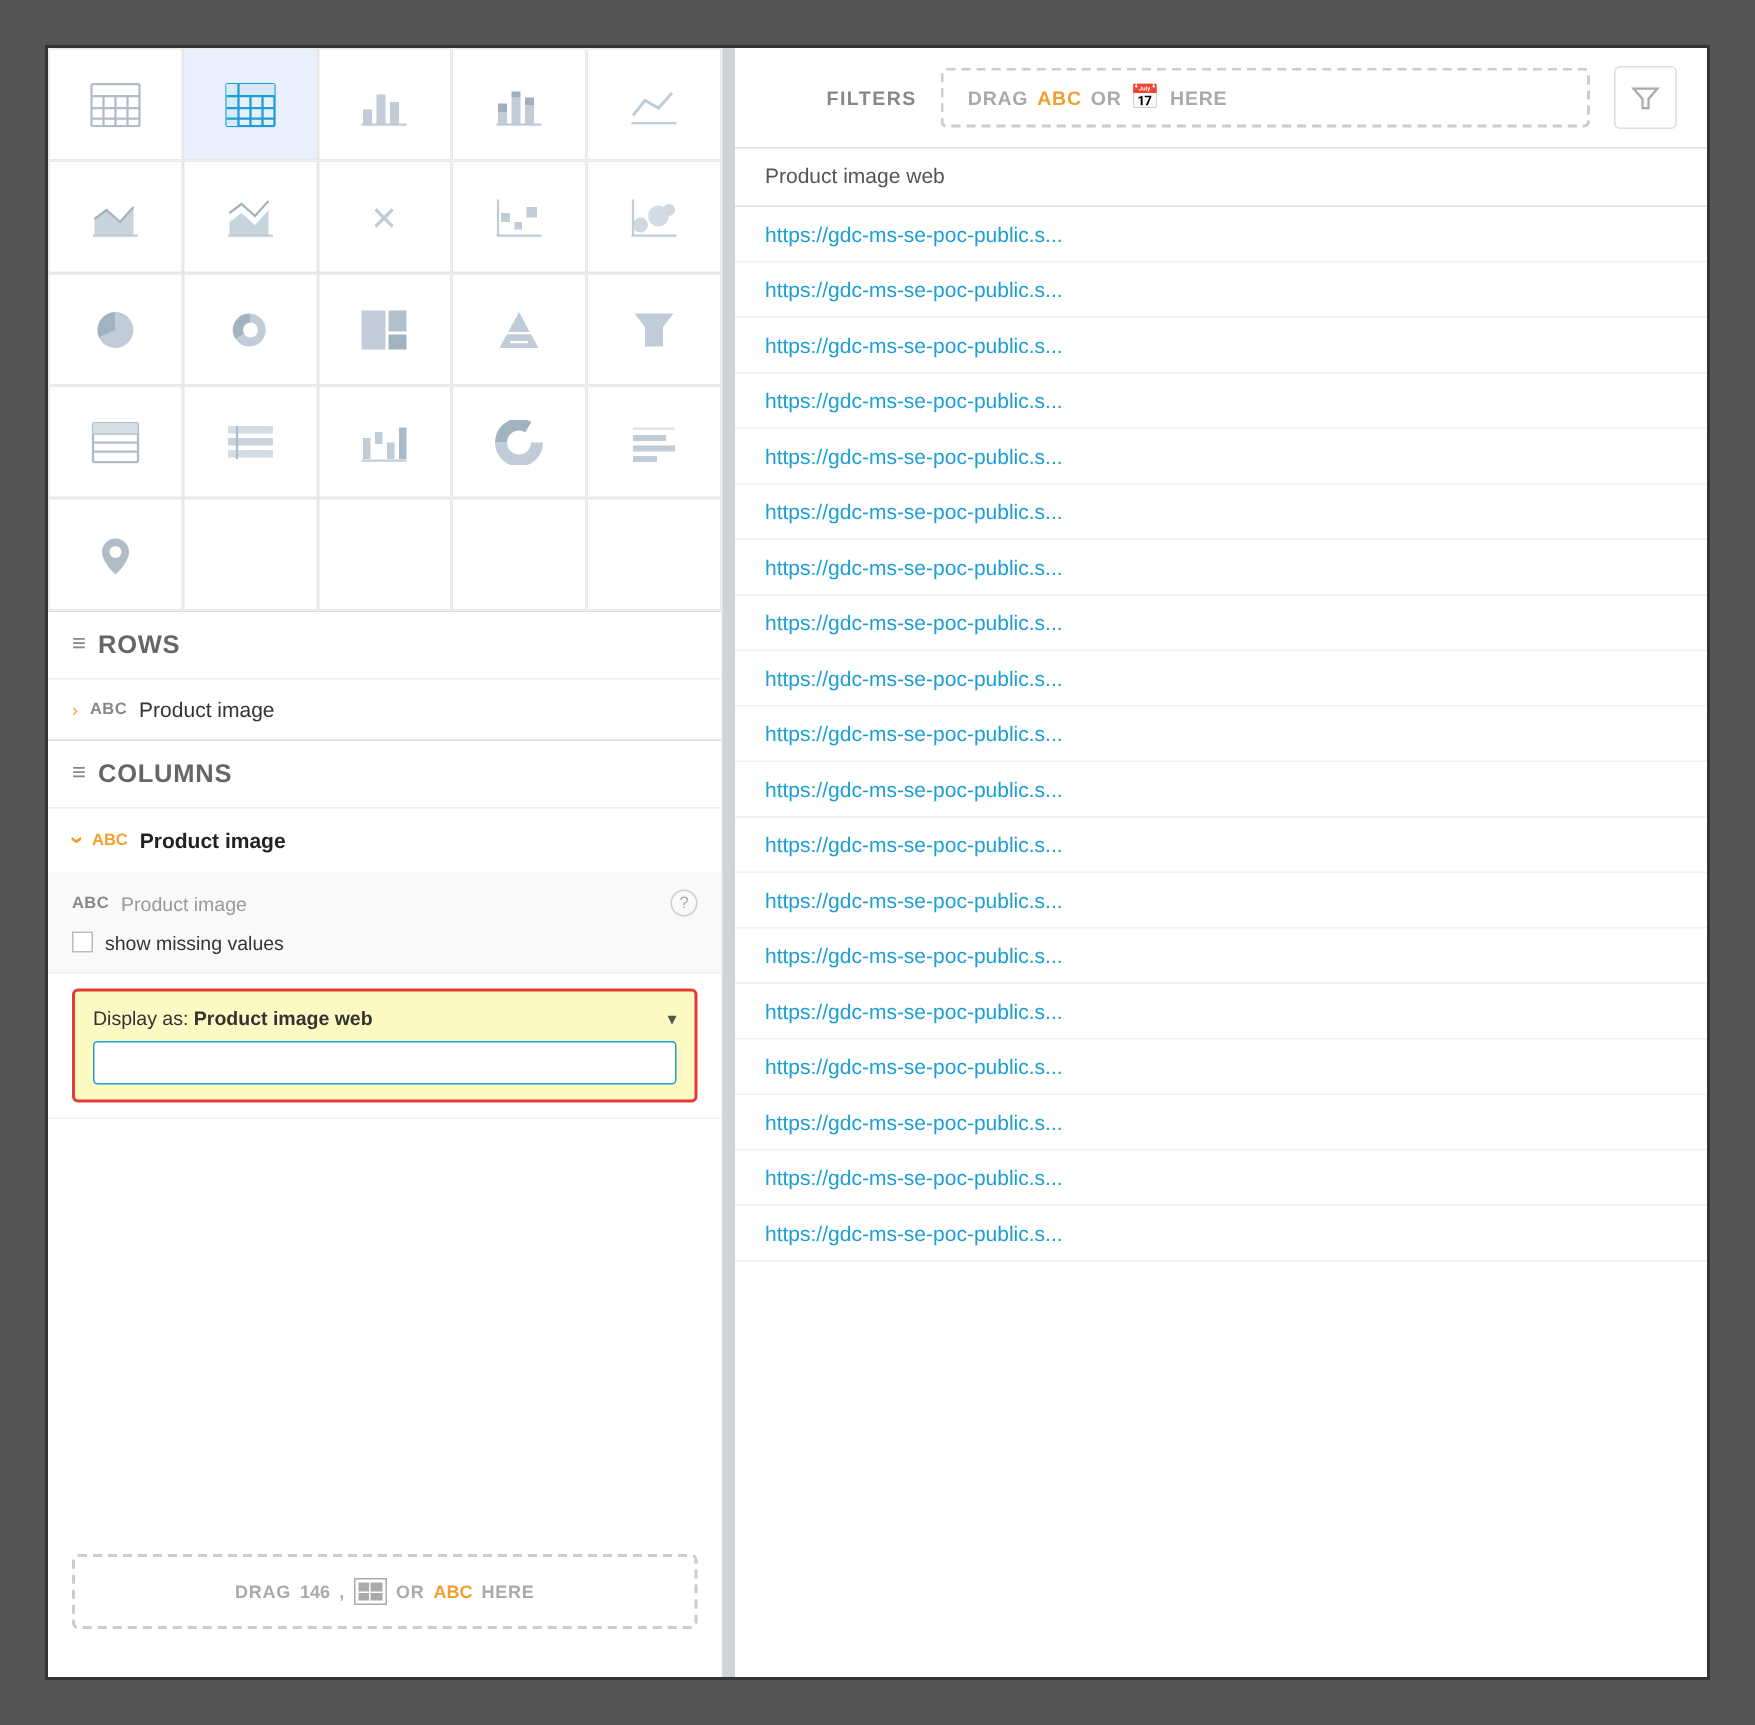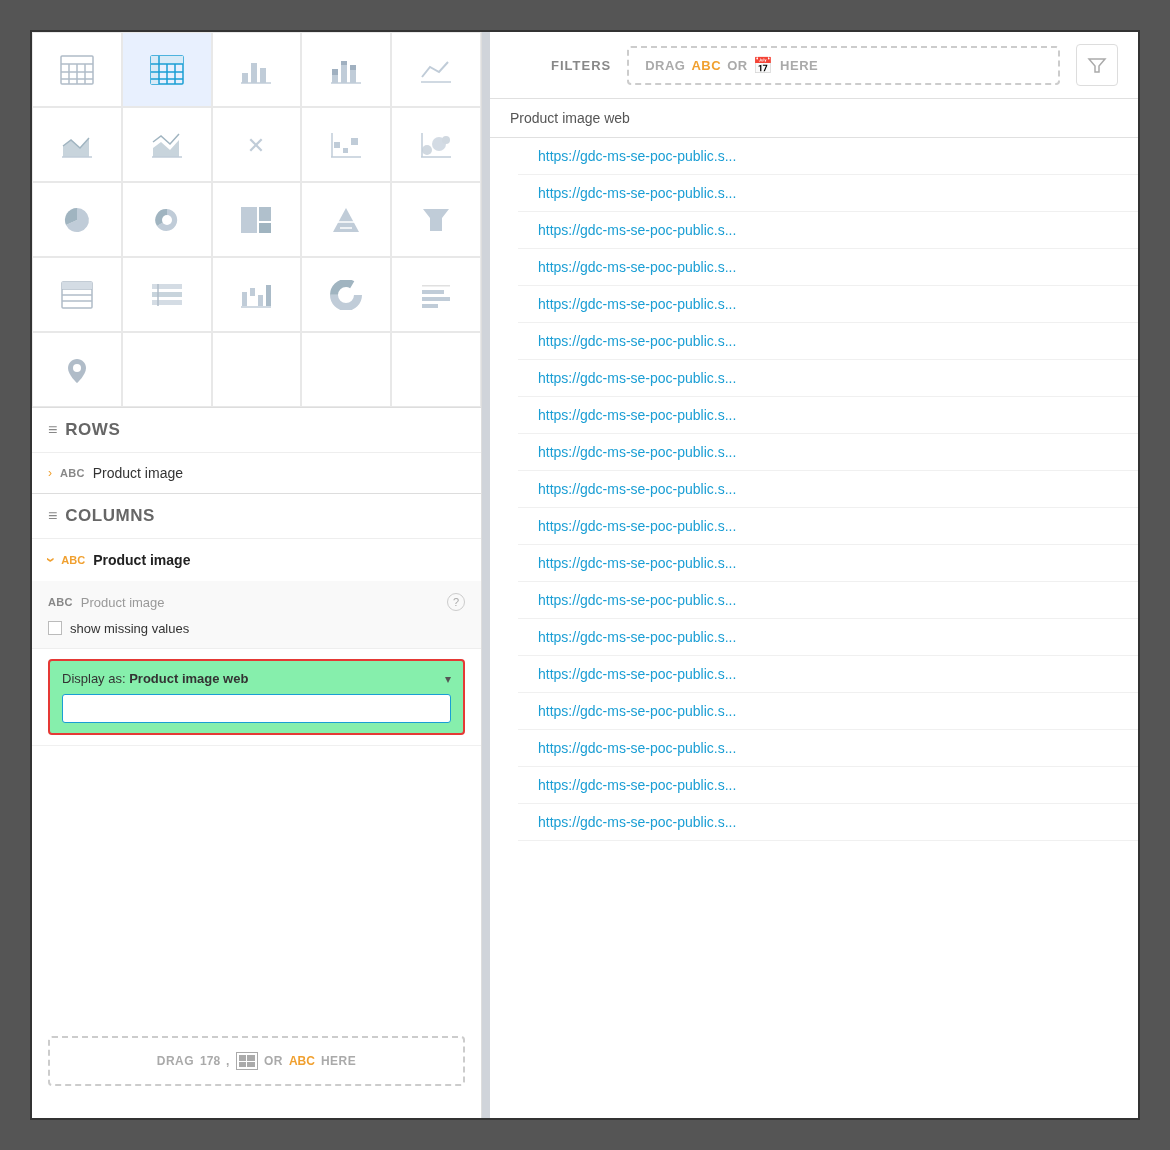--- a/index.html
+++ b/index.html
@@ -182,21 +182,21 @@
     .checkbox-label {
       font-size: 13px;
       color: #333;
     }
     
     .display-as-box {
       border: 2px solid #e53935;
       border-radius: 4px;
       margin: 10px 16px;
       padding: 10px 12px;
-      background: #86efac;
+      background: #fef9c3;
     }
     .display-as-row {
       display: flex;
       align-items: center;
       justify-content: space-between;
       margin-bottom: 8px;
     }
     .display-as-label {
       font-size: 13px;
       color: #333;
@@ -314,21 +314,20 @@
       padding: 10px 20px;
       border-bottom: 1px solid #e0e0e0;
     }
     .col-head-text {
       font-size: 14px;
       color: #555;
     }
     .data-list {
       flex: 1;
       overflow-y: auto;
-      margin-left: 28px;
     }
     .data-row {
       padding: 10px 20px;
       border-bottom: 1px solid #f0f0f0;
       font-size: 14px;
       color: #1a9ed4;
       cursor: pointer;
     }
 
     
@@ -605,21 +604,21 @@
             </span>
             <span class="dropdown-arrow">▾</span>
           </div>
           <input class="hyperlink-input" type="text" value="" placeholder="" style="">
         </div>
       </div>
 
       <div style="flex:1; display:flex; flex-direction:column; justify-content:flex-end; padding:0 0 16px 0;">
         <div class="bottom-drag">
           <span class="drag-text">DRAG</span>
-          <span class="drag-num">178</span>
+          <span class="drag-num">146</span>
           <span class="drag-text">,</span>
 
           <div style="width:22px;height:18px;border:1.5px solid #aaa;display:grid;grid-template-columns:1fr 1fr;grid-template-rows:1fr 1fr;gap:1px;padding:2px;">
             <div style="background:#aaa;"></div>
             <div style="background:#aaa;"></div>
             <div style="background:#aaa;"></div>
             <div style="background:#aaa;"></div>
           </div>
           <span class="drag-text">OR</span>
           <span class="drag-abc">ABC</span>

